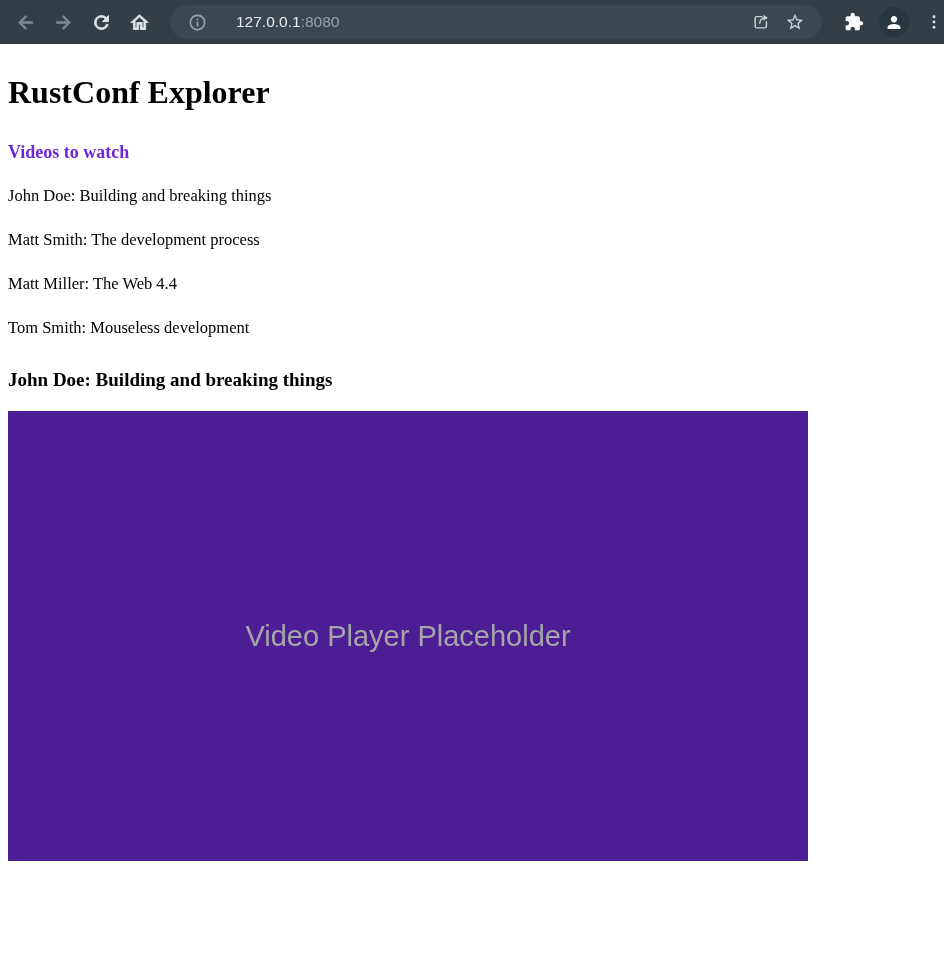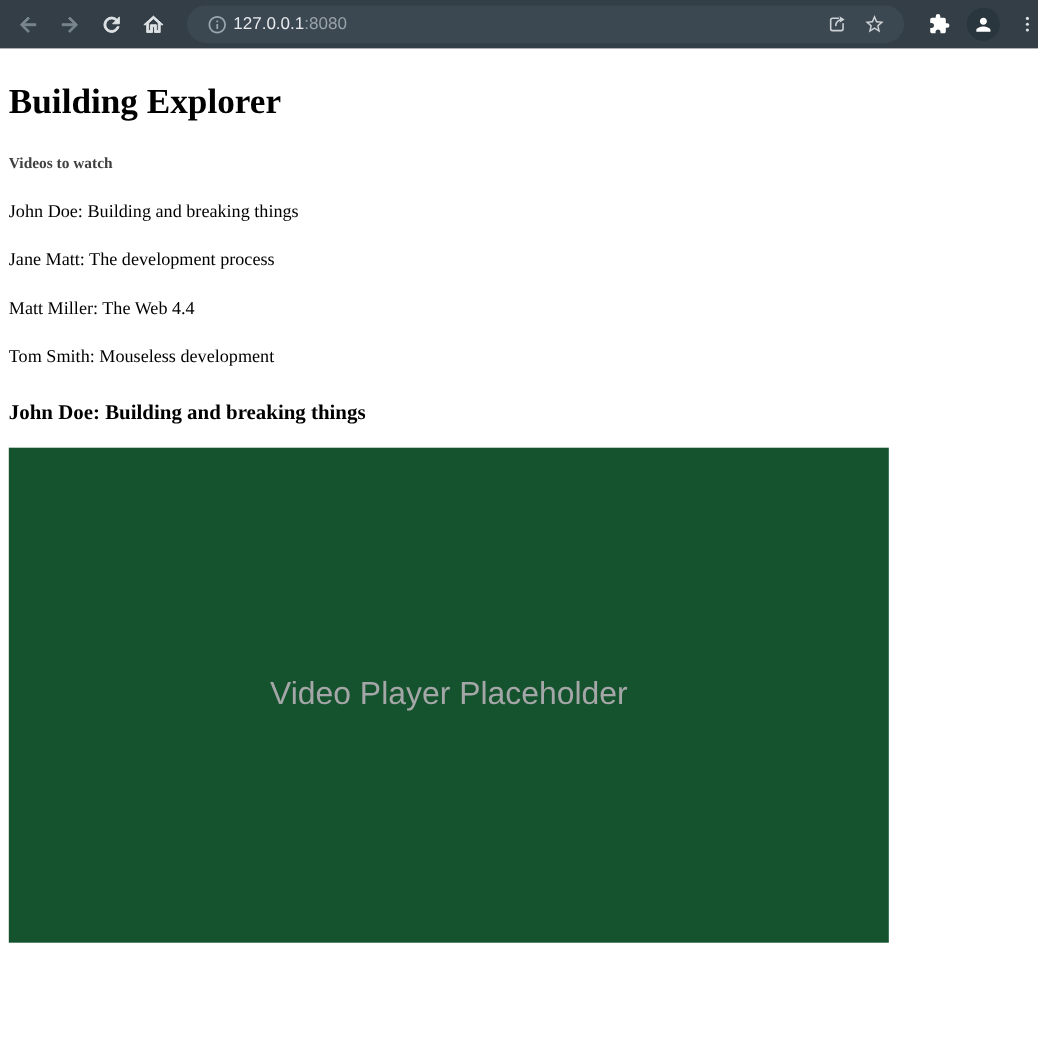--- a/index.html
+++ b/index.html
@@ -45,21 +45,21 @@
   .omnibox .site-info {
     width: 30px; height: 30px;
     display: flex; align-items: center; justify-content: center;
     border-radius: 50%;
     flex: 0 0 auto;
   }
   .omnibox .site-info svg { width: 19px; height: 19px; fill: #9aa6ad; }
   .url {
     font-family: "Liberation Sans", sans-serif;
     font-size: 15.5px;
-    margin-left: 0;
+    margin-left: 24px;
     white-space: nowrap;
     flex: 1 1 auto;
   }
   .url .host { color: #e8eaed; }
   .url .port { color: #98a1a7; }
   .omni-action {
     width: 34px; height: 30px;
     display: flex; align-items: center; justify-content: center;
     flex: 0 0 auto;
     cursor: pointer;
@@ -96,23 +96,23 @@
   .content { padding: 0 8px; }
   .app-title {
     font-size: 32px;
     font-weight: bold;
     color: #000000;
     margin: 0;
     padding-top: 30px;
     line-height: 1.15;
   }
   .section-heading {
-    font-size: 14px;
+    font-size: 18px;
     font-weight: bold;
-    color: #404040;
+    color: #6d28d9;
     margin: 31px 0 22px 0;
     line-height: 1.15;
   }
   .video-item {
     font-size: 16.5px;
     color: #000000;
     margin: 25px 0;
     line-height: 1.15;
     cursor: pointer;
     width: fit-content;
@@ -120,21 +120,21 @@
   .selected-heading {
     font-size: 19px;
     font-weight: bold;
     color: #000000;
     margin: 31px 0 20px 0;
     line-height: 1.15;
   }
   .player {
     width: 800px;
     height: 450px;
-    background: #14532d;
+    background: #4c1d95;
     display: flex;
     align-items: center;
     justify-content: center;
   }
   .player-text {
     font-family: "Liberation Sans", sans-serif;
     font-size: 29px;
     color: #a4a6a7;
   }
 </style>
@@ -206,26 +206,26 @@
         <circle cx="12" cy="5" r="1.9"></circle>
           <circle cx="12" cy="12" r="1.9"></circle>
           <circle cx="12" cy="19" r="1.9"></circle>
       </svg>
     </div>
   </div>
 </div>
 
 <div class="content">
 
-  <h1 class="app-title">Building Explorer</h1>
+  <h1 class="app-title">RustConf Explorer</h1>
 
   <h3 class="section-heading">Videos to watch</h3>
 
   <p class="video-item">John Doe: Building and breaking things</p>
-  <p class="video-item">Jane Matt: The development process</p>
+  <p class="video-item">Matt Smith: The development process</p>
   <p class="video-item">Matt Miller: The Web 4.4</p>
   <p class="video-item">Tom Smith: Mouseless development</p>
 
   <h3 class="selected-heading">John Doe: Building and breaking things</h3>
 
   <div class="player">
     <span class="player-text">Video Player Placeholder</span>
   </div>
 
 </div>

